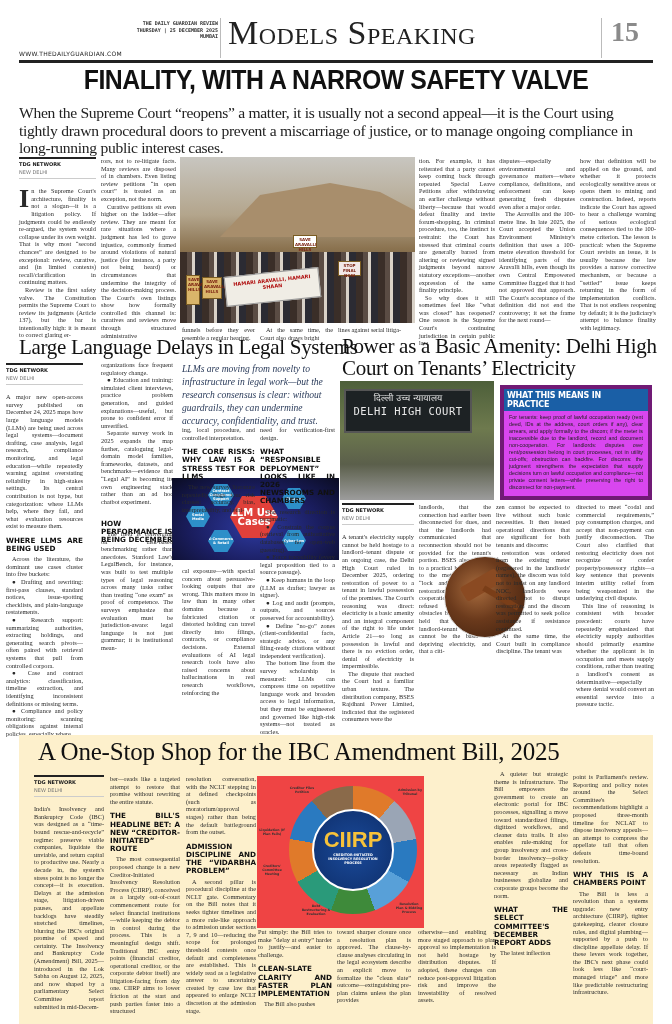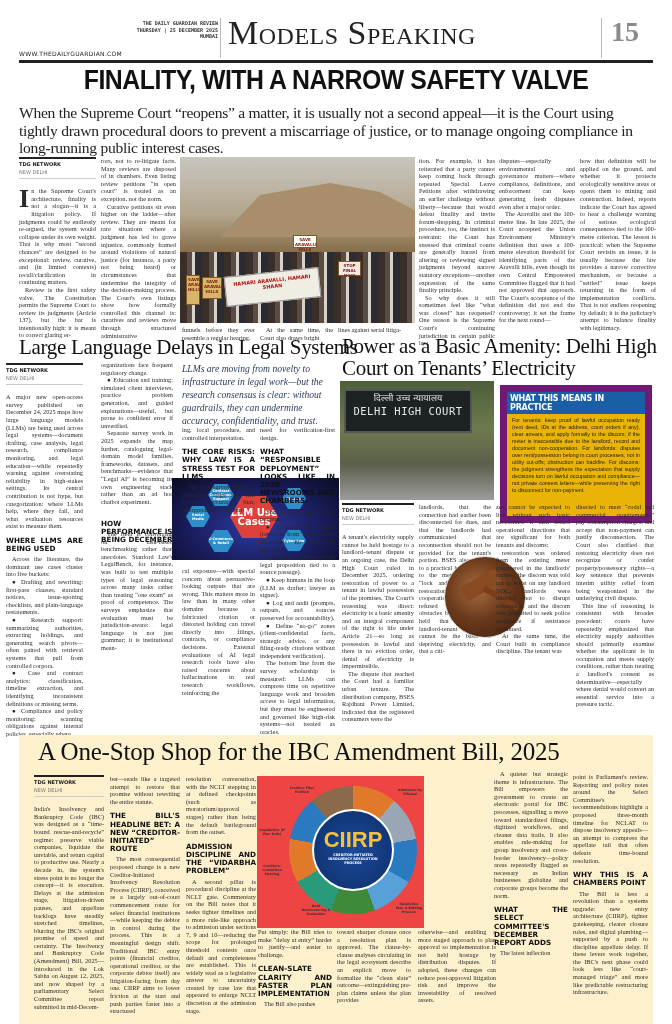--- a/index.html
+++ b/index.html
@@ -30,21 +30,21 @@
 .crowd{position:absolute;left:0;top:95px;width:235px;height:71px;background:repeating-linear-gradient(90deg,#3a2e28 0 7px,#5a4c44 7px 12px,#d9d2c8 12px 15px,#2b2b33 15px 22px)}
 .sec-hl{font-family:"Liberation Serif",serif;font-size:21px;color:#111;letter-spacing:-.3px;line-height:22px}
 .pull{font-family:"Liberation Serif",serif;font-style:italic;font-size:9.6px;line-height:13px;color:#2a3b5a}
 .llmimg{left:172px;top:478px;width:167px;height:82px;background:radial-gradient(ellipse at 50% 60%,#2d3aa0 0%,#1a1d5e 55%,#0a0c22 100%);overflow:hidden}
 .hex{position:absolute;background:#2d8fc9;clip-path:polygon(25% 0,75% 0,100% 50%,75% 100%,25% 100%,0 50%);font-family:"DejaVu Sans",sans-serif;color:#fff;font-size:3.5px;font-weight:bold;display:flex;align-items:center;justify-content:center;text-align:center}
 .hex.big{background:#e0403a;font-size:10px;line-height:9px}
 .dhc-img{left:340px;top:381px;width:154px;height:119px;background:linear-gradient(180deg,#4d5f3a 0%,#6e7a4e 40%,#5b5f4b 70%,#9c9c9c 100%);overflow:hidden}
 .dhc-board{position:absolute;left:4px;top:8px;width:128px;height:44px;background:#1d2224;border:2px solid #555;color:#e8e8e8;text-align:center}
 .dhc-board .hi{font-size:9px;line-height:14px;font-family:"DejaVu Sans",sans-serif}
 .dhc-board .en{font-size:10.5px;font-family:"DejaVu Sans Mono",monospace;font-weight:normal;letter-spacing:.5px}
-.box-practice{left:500px;top:385px;width:152px;height:138px;background:#eab308;border:7px solid #701a75}
+.box-practice{left:500px;top:385px;width:152px;height:115px;background:#d946ef;border:4px solid #701a75}
 .box-practice .t{background:#1a5fa6;color:#fff;font-family:"DejaVu Sans",sans-serif;font-weight:bold;font-size:8px;padding:2px 3px;letter-spacing:-.2px}
 .box-practice .b{font-family:"Liberation Sans",sans-serif;font-size:5.3px;line-height:7px;color:#222;padding:3px 5px;text-align:justify}
 .gavel{left:444px;top:556px;width:82px;height:82px;border-radius:50%;background:radial-gradient(circle at 40% 40%,#a86c3e 0%,#6b3a1c 45%,#3b1d0c 100%);overflow:hidden;border:1px solid #ddd}
 .gavel .head{position:absolute;left:16px;top:20px;width:40px;height:16px;background:#8a4a22;transform:rotate(-30deg);border-radius:3px}
 .gavel .handle{position:absolute;left:36px;top:38px;width:40px;height:6px;background:#7a3e18;transform:rotate(30deg)}
 .ibc{left:19px;top:735px;width:634px;height:289px;background:#fdf0cc}
 .ibc-hl{left:38px;top:738px;font-family:"Liberation Serif",serif;font-size:25px;color:#111;letter-spacing:-.2px}
 .ciirp{left:257px;top:776px;width:167px;height:152px;background:#ef4444;overflow:hidden}
 .ring{position:absolute;left:32px;top:10px;width:128px;height:128px;border-radius:50%;background:conic-gradient(#e07a2a 0 40deg,#9aa5b5 40deg 80deg,#2a7ac0 80deg 120deg,#58a0d8 120deg 160deg,#3e8a3a 160deg 200deg,#2a9a7a 200deg 240deg,#e07a2a 240deg 280deg,#2a7ac0 280deg 320deg,#8a6a4a 320deg 360deg)}
 .ring-in{position:absolute;left:55px;top:33px;width:82px;height:82px;border-radius:50%;background:radial-gradient(circle,#1a4a9a 0%,#0e2e6a 100%);border:2px solid #fff;color:#fff;text-align:center}

